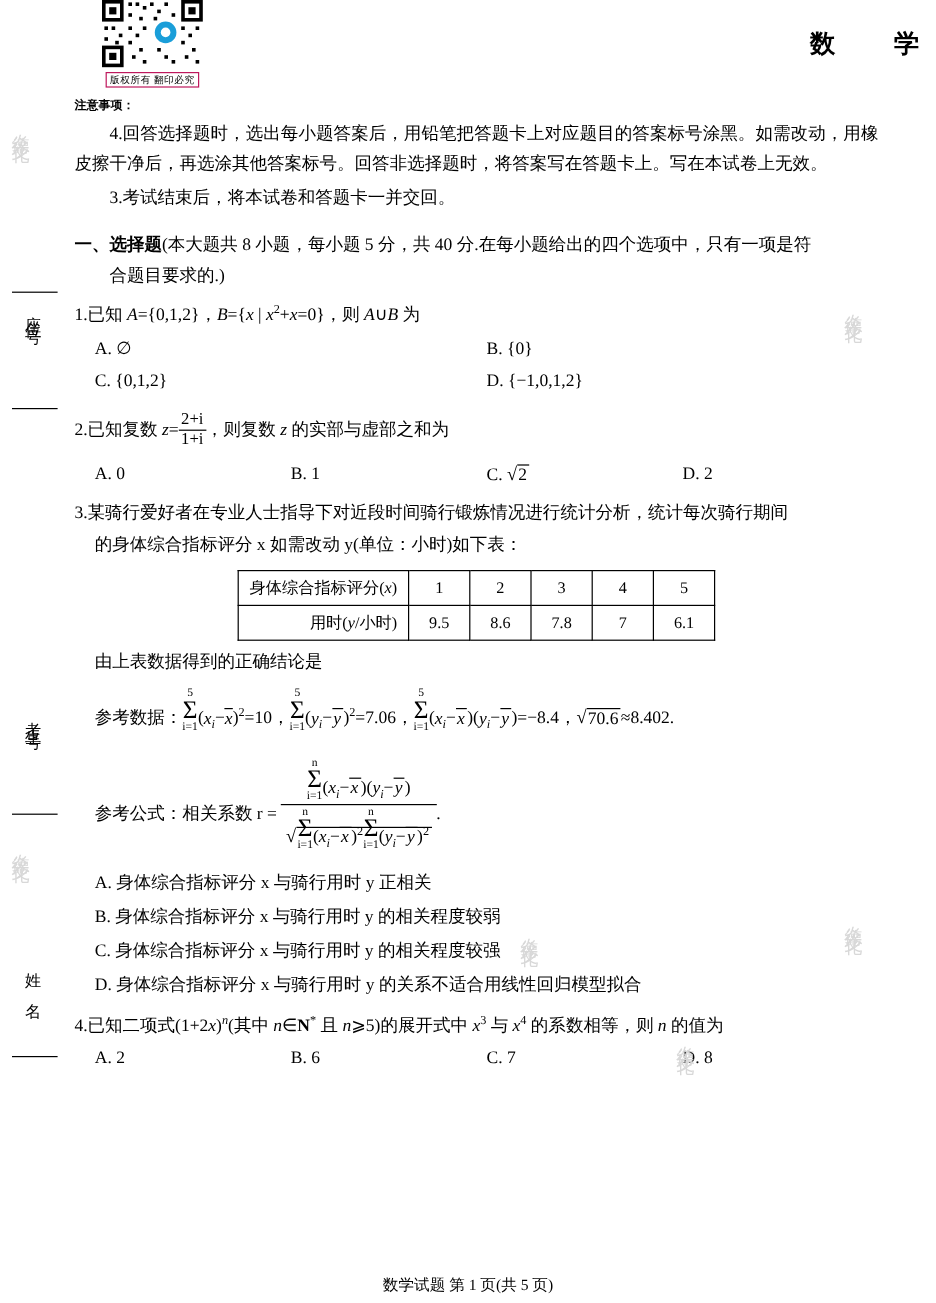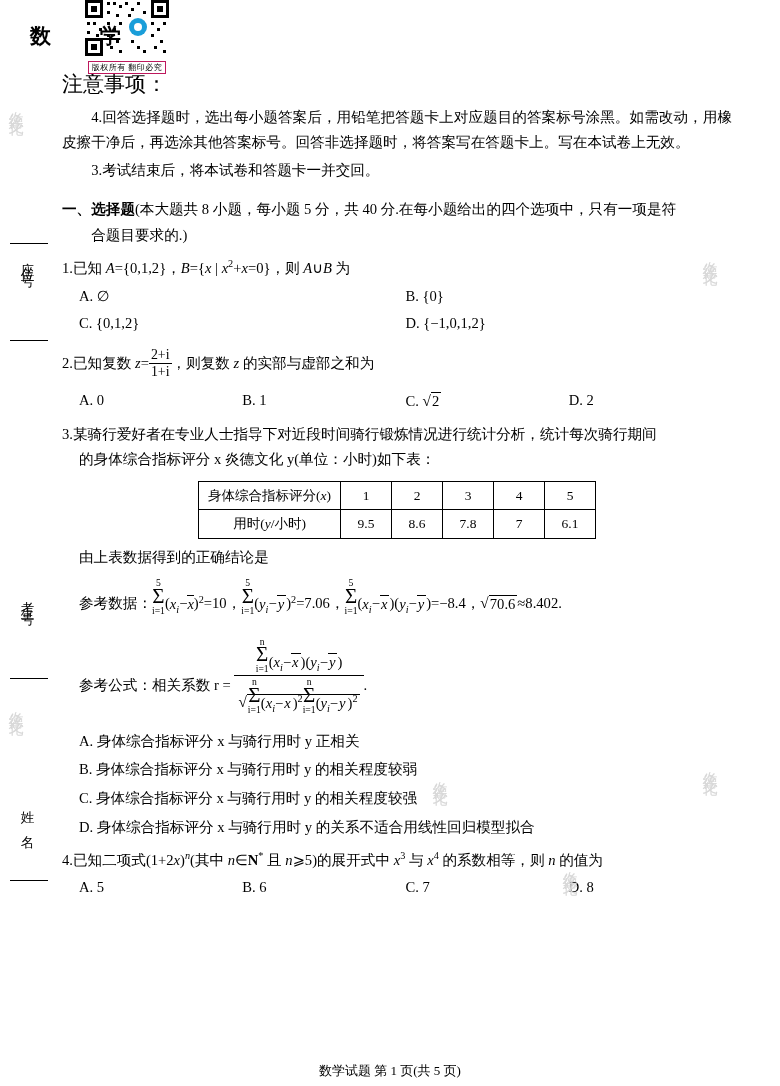--- a/index.html
+++ b/index.html
@@ -29,21 +29,21 @@
     font-weight: bold;
     letter-spacing: 0.5px;
     padding-top: 16px;
     margin-left: 40px;
   }
   .subject-row {
     position: relative;
     height: 62px;
   }
   .subject {
-    text-align: left;
+    text-align: right;
     font-size: 21px;
     font-weight: bold;
     letter-spacing: 14px;
     padding-top: 22px;
     margin-left: 30px;
   }
   .qr-block {
     position: absolute;
     left: 78px;
     top: 0px;
@@ -88,24 +88,24 @@
     letter-spacing: 0.5px;
   }
 
   
   .content {
     margin: 0 48px 0 62px;
     font-size: 14.6px;
     line-height: 1.75;
   }
   .notice-title {
-    font-weight: normal;
-    margin-top: 4px;
+    font-weight: bold;
+    margin-top: 18px;
     margin-bottom: 2px;
-    font-size: 21px;
+    font-size: 10px;
   }
   .para {
     text-indent: 2em;
     margin: 2px 0;
     text-align: justify;
   }
   .section-head {
     margin-top: 14px;
     text-align: justify;
   }
@@ -157,21 +157,21 @@
     font-size: 13.5px;
   }
   table.data td {
     border: 1px solid #000;
     padding: 2px 6px;
     text-align: center;
     height: 21px;
   }
   table.data td.label {
     padding: 2px 9px;
-    text-align: center;
+    text-align: right;
     white-space: nowrap;
   }
   table.data td.val { width: 38px; }
 
   .sum-stack {
     display: inline-block;
     text-align: center;
     vertical-align: -0.45em;
     font-size: 0.78em;
     line-height: 1;
@@ -327,21 +327,21 @@
     </div>
     <div class="opts four" style="margin-top:8px;">
       <div class="opt">A. 0</div>
       <div class="opt">B. 1</div>
       <div class="opt">C.&nbsp;<span class="radical">√</span><span class="sqrt">2</span></div>
       <div class="opt">D. 2</div>
     </div>
 
     <div class="q">
       <span>3.</span><span>某骑行爱好者在专业人士指导下对近段时间骑行锻炼情况进行统计分析，统计每次骑行期间</span>
-      <div class="hang">的身体综合指标评分 x 炎德文化 y(单位：小时)如下表：</div>
+      <div class="hang">的身体综合指标评分 x 如需改动 y(单位：小时)如下表：</div>
     </div>
 
     <div class="tbl-wrap">
       <table class="data">
         <tbody>
             <tr>
           <td class="label">身体综合指标评分(<span class="mathi">x</span>)</td>
           <td class="val">1</td>
           <td class="val">2</td>
           <td class="val">3</td>
@@ -376,21 +376,21 @@
 
     <div class="choice-line" style="margin-top:14px;">A. 身体综合指标评分 x 与骑行用时 y 正相关</div>
     <div class="choice-line">B. 身体综合指标评分 x 与骑行用时 y 的相关程度较弱</div>
     <div class="choice-line">C. 身体综合指标评分 x 与骑行用时 y 的相关程度较强</div>
     <div class="choice-line">D. 身体综合指标评分 x 与骑行用时 y 的关系不适合用线性回归模型拟合</div>
 
     <div class="q">
       <span>4.</span>已知二项式(1+2<span class="mathi">x</span>)<sup><span class="mathi">n</span></sup>(其中 <span class="mathi">n</span>∈<b>N</b><sup>*</sup> 且 <span class="mathi">n</span>⩾5)的展开式中 <span class="mathi">x</span><sup>3</sup> 与 <span class="mathi">x</span><sup>4</sup> 的系数相等，则 <span class="mathi">n</span> 的值为
     </div>
     <div class="opts four">
-      <div class="opt">A. 5</div>
+      <div class="opt">A. 2</div>
       <div class="opt">B. 6</div>
       <div class="opt">C. 7</div>
       <div class="opt">D. 8</div>
     </div>
 
   </div>
 
   <div class="footer">数学试题 第 1 页(共 5 页)</div>
 </div>
 

